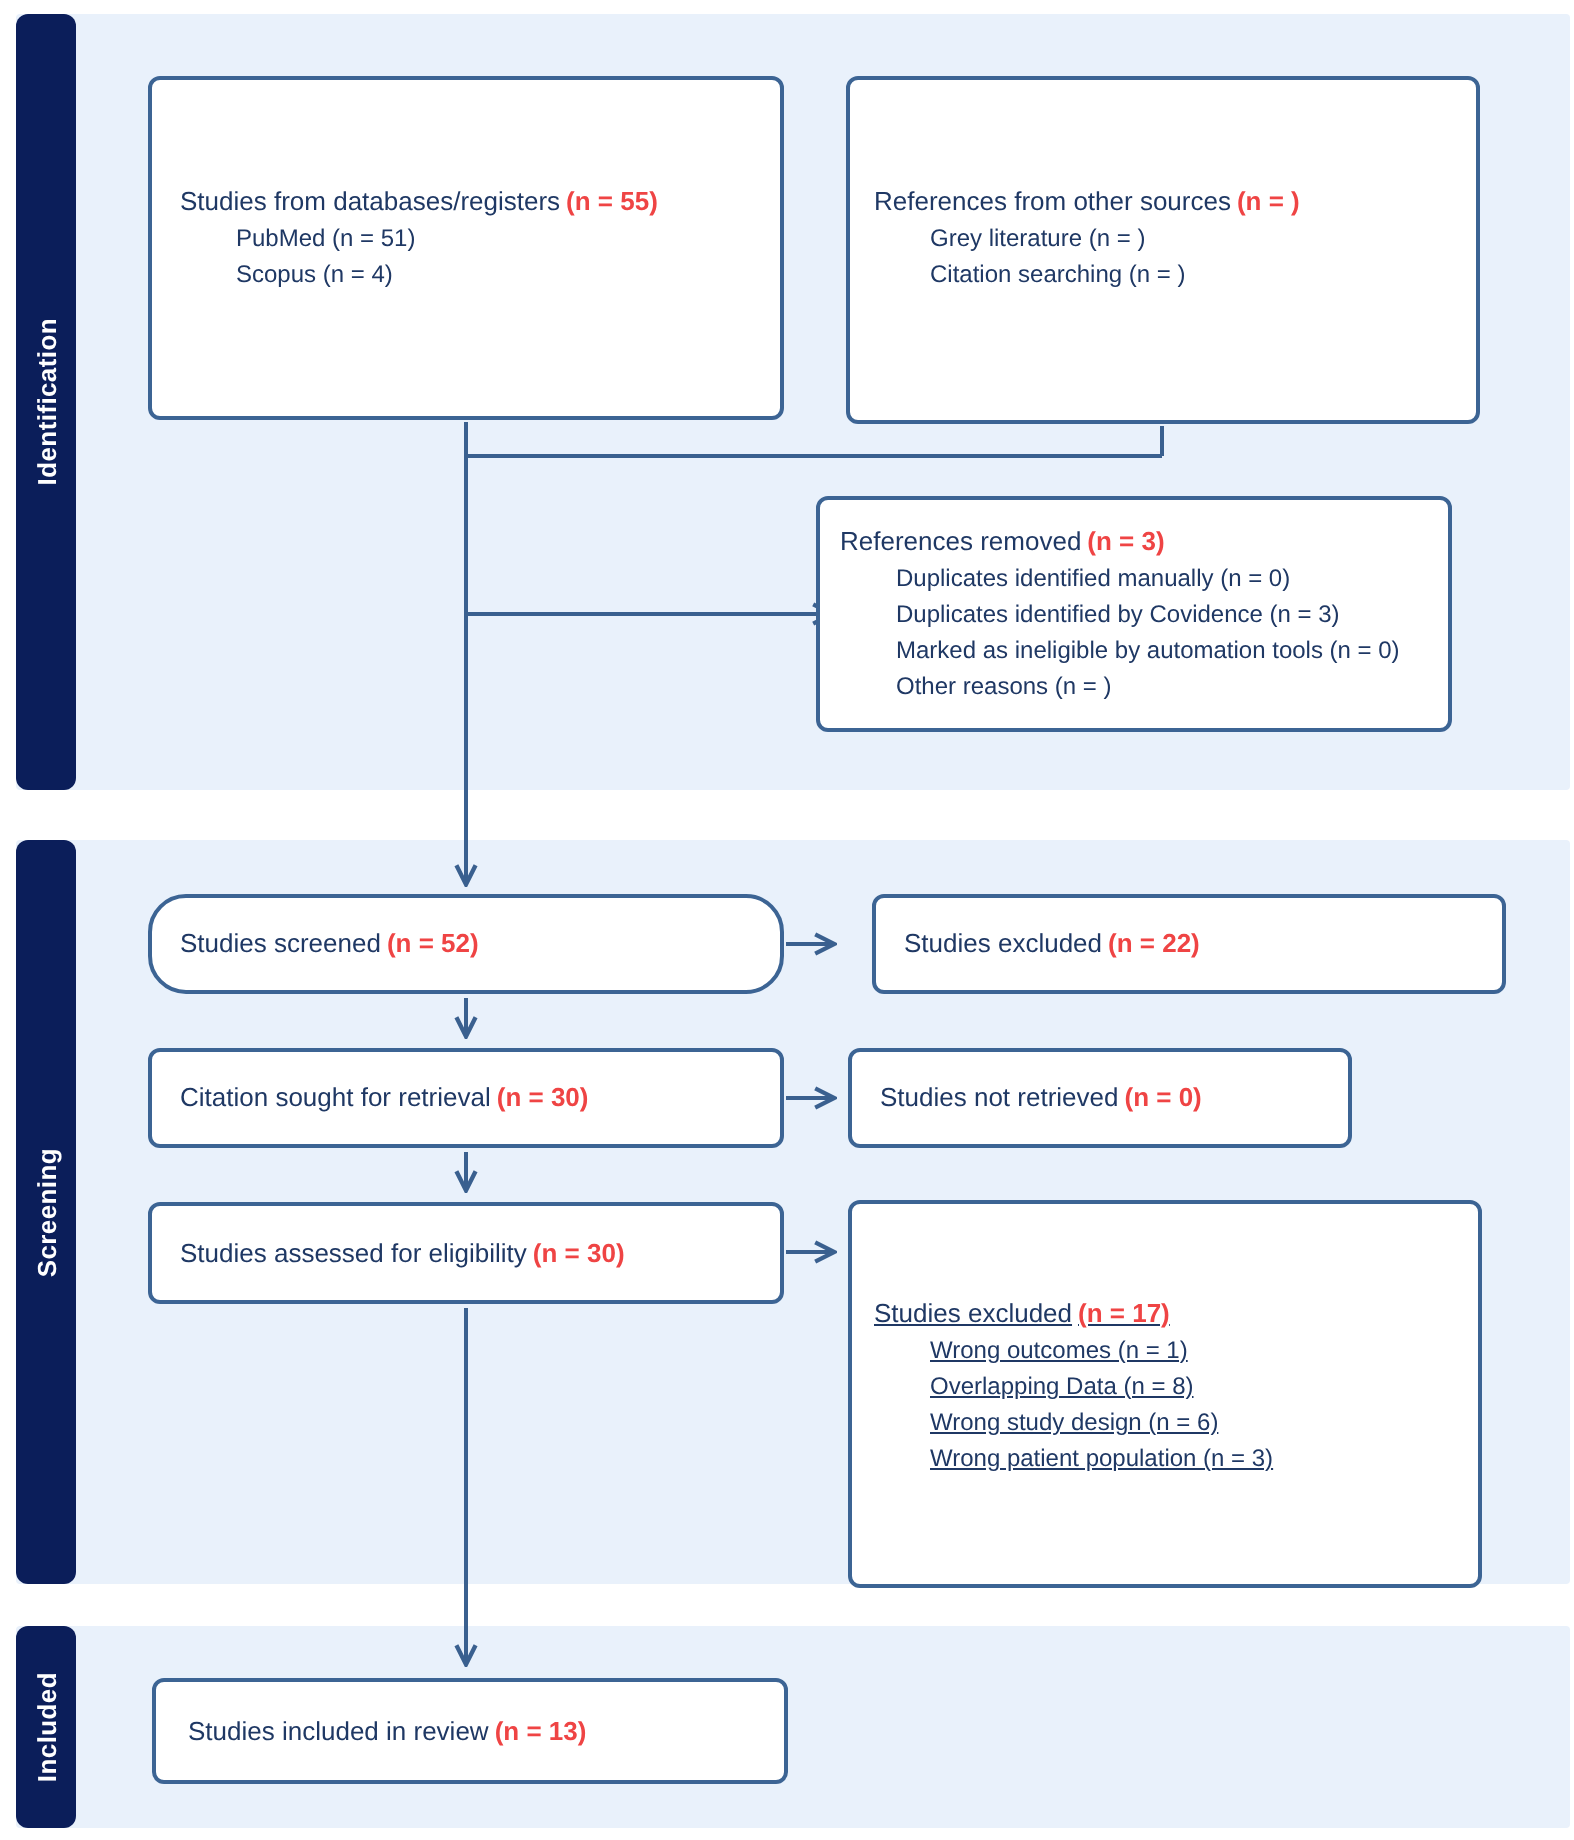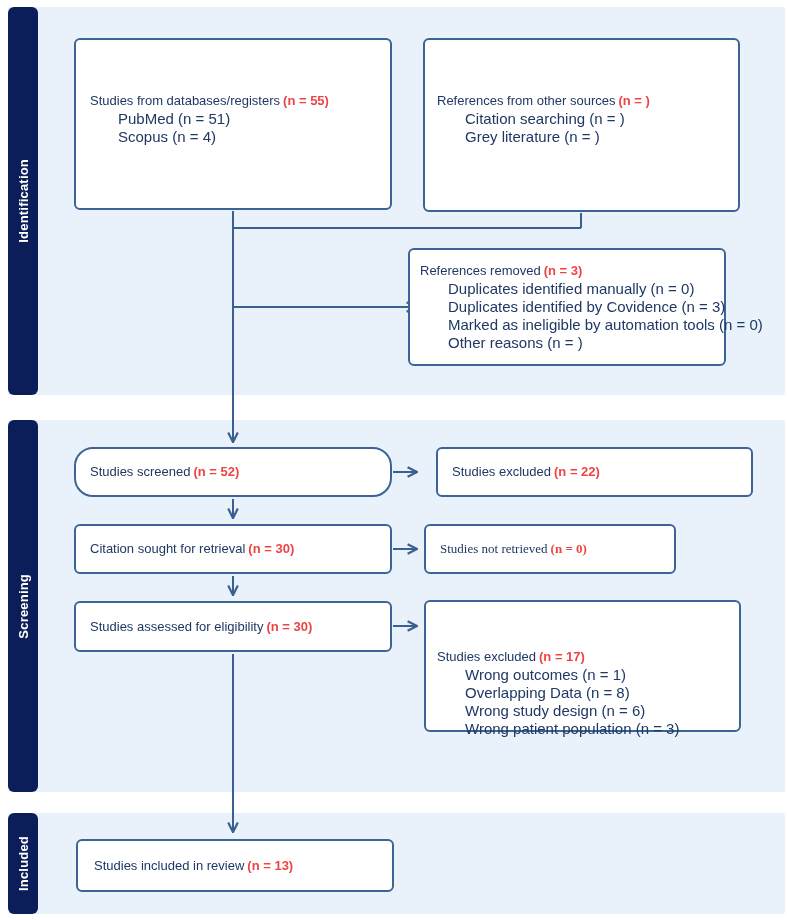--- a/index.html
+++ b/index.html
@@ -68,40 +68,40 @@
     line-height: 18px;
   }
   .node .title { white-space: nowrap; }
   .node .n {
     color: #ef4444;
     font-weight: 700;
     margin-left: 3px;
     white-space: nowrap;
   }
   .node .sub {
-    font-size: 15px;
+    font-size: 12px;
     line-height: 18px;
     padding-left: 28px;
     white-space: nowrap;
   }
   .single {
     display: flex;
     align-items: center;
     padding-left: 14px;
   }
 
   .box-databases     { left: 74px;  top: 38px;  width: 318px; height: 172px; padding: 52px 8px 0 14px; }
   .box-other-sources { left: 423px; top: 38px;  width: 317px; height: 174px; padding: 52px 8px 0 12px; }
   .box-removed       { left: 408px; top: 248px; width: 318px; height: 118px; padding: 12px 6px 0 10px; }
   .box-screened      { left: 74px;  top: 447px; width: 318px; height: 50px; border-radius: 19px; }
   .box-excluded-1    { left: 424px; top: 447px; width: 317px; height: 50px; margin-left: 12px; }
   .box-sought        { left: 74px;  top: 524px; width: 318px; height: 50px; }
-  .box-not-retrieved { left: 424px; top: 524px; width: 252px; height: 50px; font-family: Liberation Serif, serif; }
+  .box-not-retrieved { left: 424px; top: 524px; width: 252px; height: 50px; }
   .box-assessed      { left: 74px;  top: 601px; width: 318px; height: 51px; }
-  .box-excluded-2    { left: 424px; top: 600px; width: 317px; height: 132px; padding: 46px 6px 0 11px; }
+  .box-excluded-2    { left: 424px; top: 600px; width: 317px; height: 194px; padding: 46px 6px 0 11px; text-decoration: underline; }
   .box-included      { left: 76px;  top: 839px; width: 318px; height: 53px; padding-left: 16px; }
 </style>
 </head>
 <body>
 
 <div class="canvas">
 
   <div class="band identification"></div>
   <div class="band screening"></div>
   <div class="band included"></div>
@@ -141,22 +141,22 @@
       <span>Studies from databases/registers</span><span class="n">(n = 55)</span>
     </div>
     <div class="sub">PubMed (n = 51)</div>
     <div class="sub">Scopus (n = 4)</div>
   </div>
 
   <div class="node box-other-sources">
     <div class="title">
       <span>References from other sources</span><span class="n">(n = )</span>
     </div>
+    <div class="sub">Grey literature (n = )</div>
     <div class="sub">Citation searching (n = )</div>
-    <div class="sub">Grey literature (n = )</div>
   </div>
 
   <div class="node box-removed">
     <div class="title">
       <span>References removed</span><span class="n">(n = 3)</span>
     </div>
     <div class="sub">Duplicates identified manually (n = 0)</div>
     <div class="sub">Duplicates identified by Covidence (n = 3)</div>
     <div class="sub">Marked as ineligible by automation tools (n = 0)</div>
     <div class="sub">Other reasons (n = )</div>

